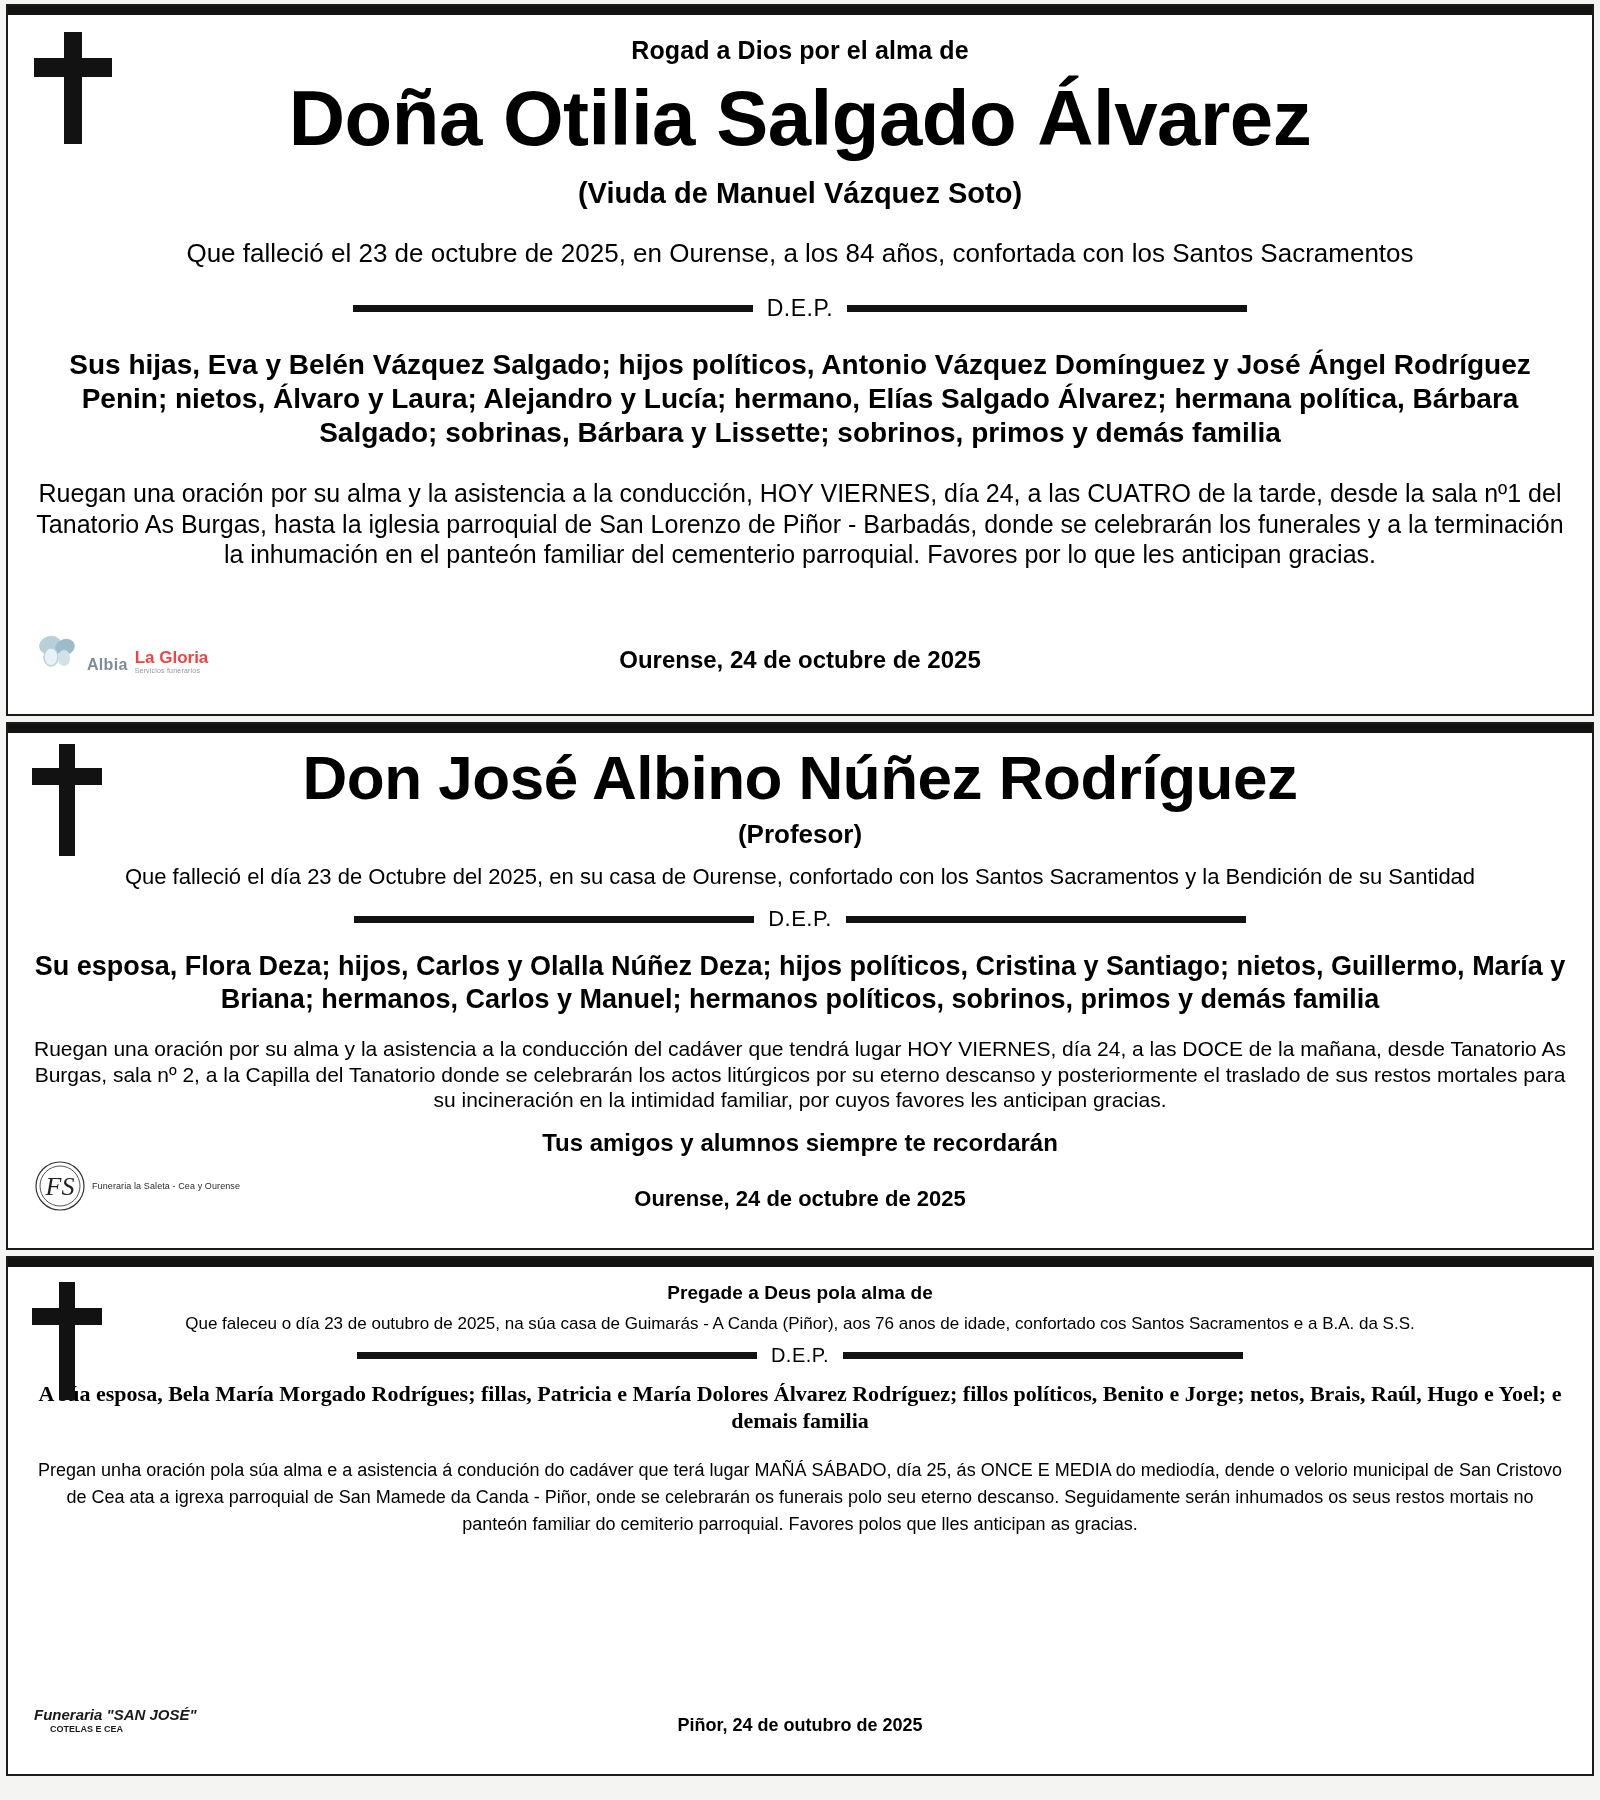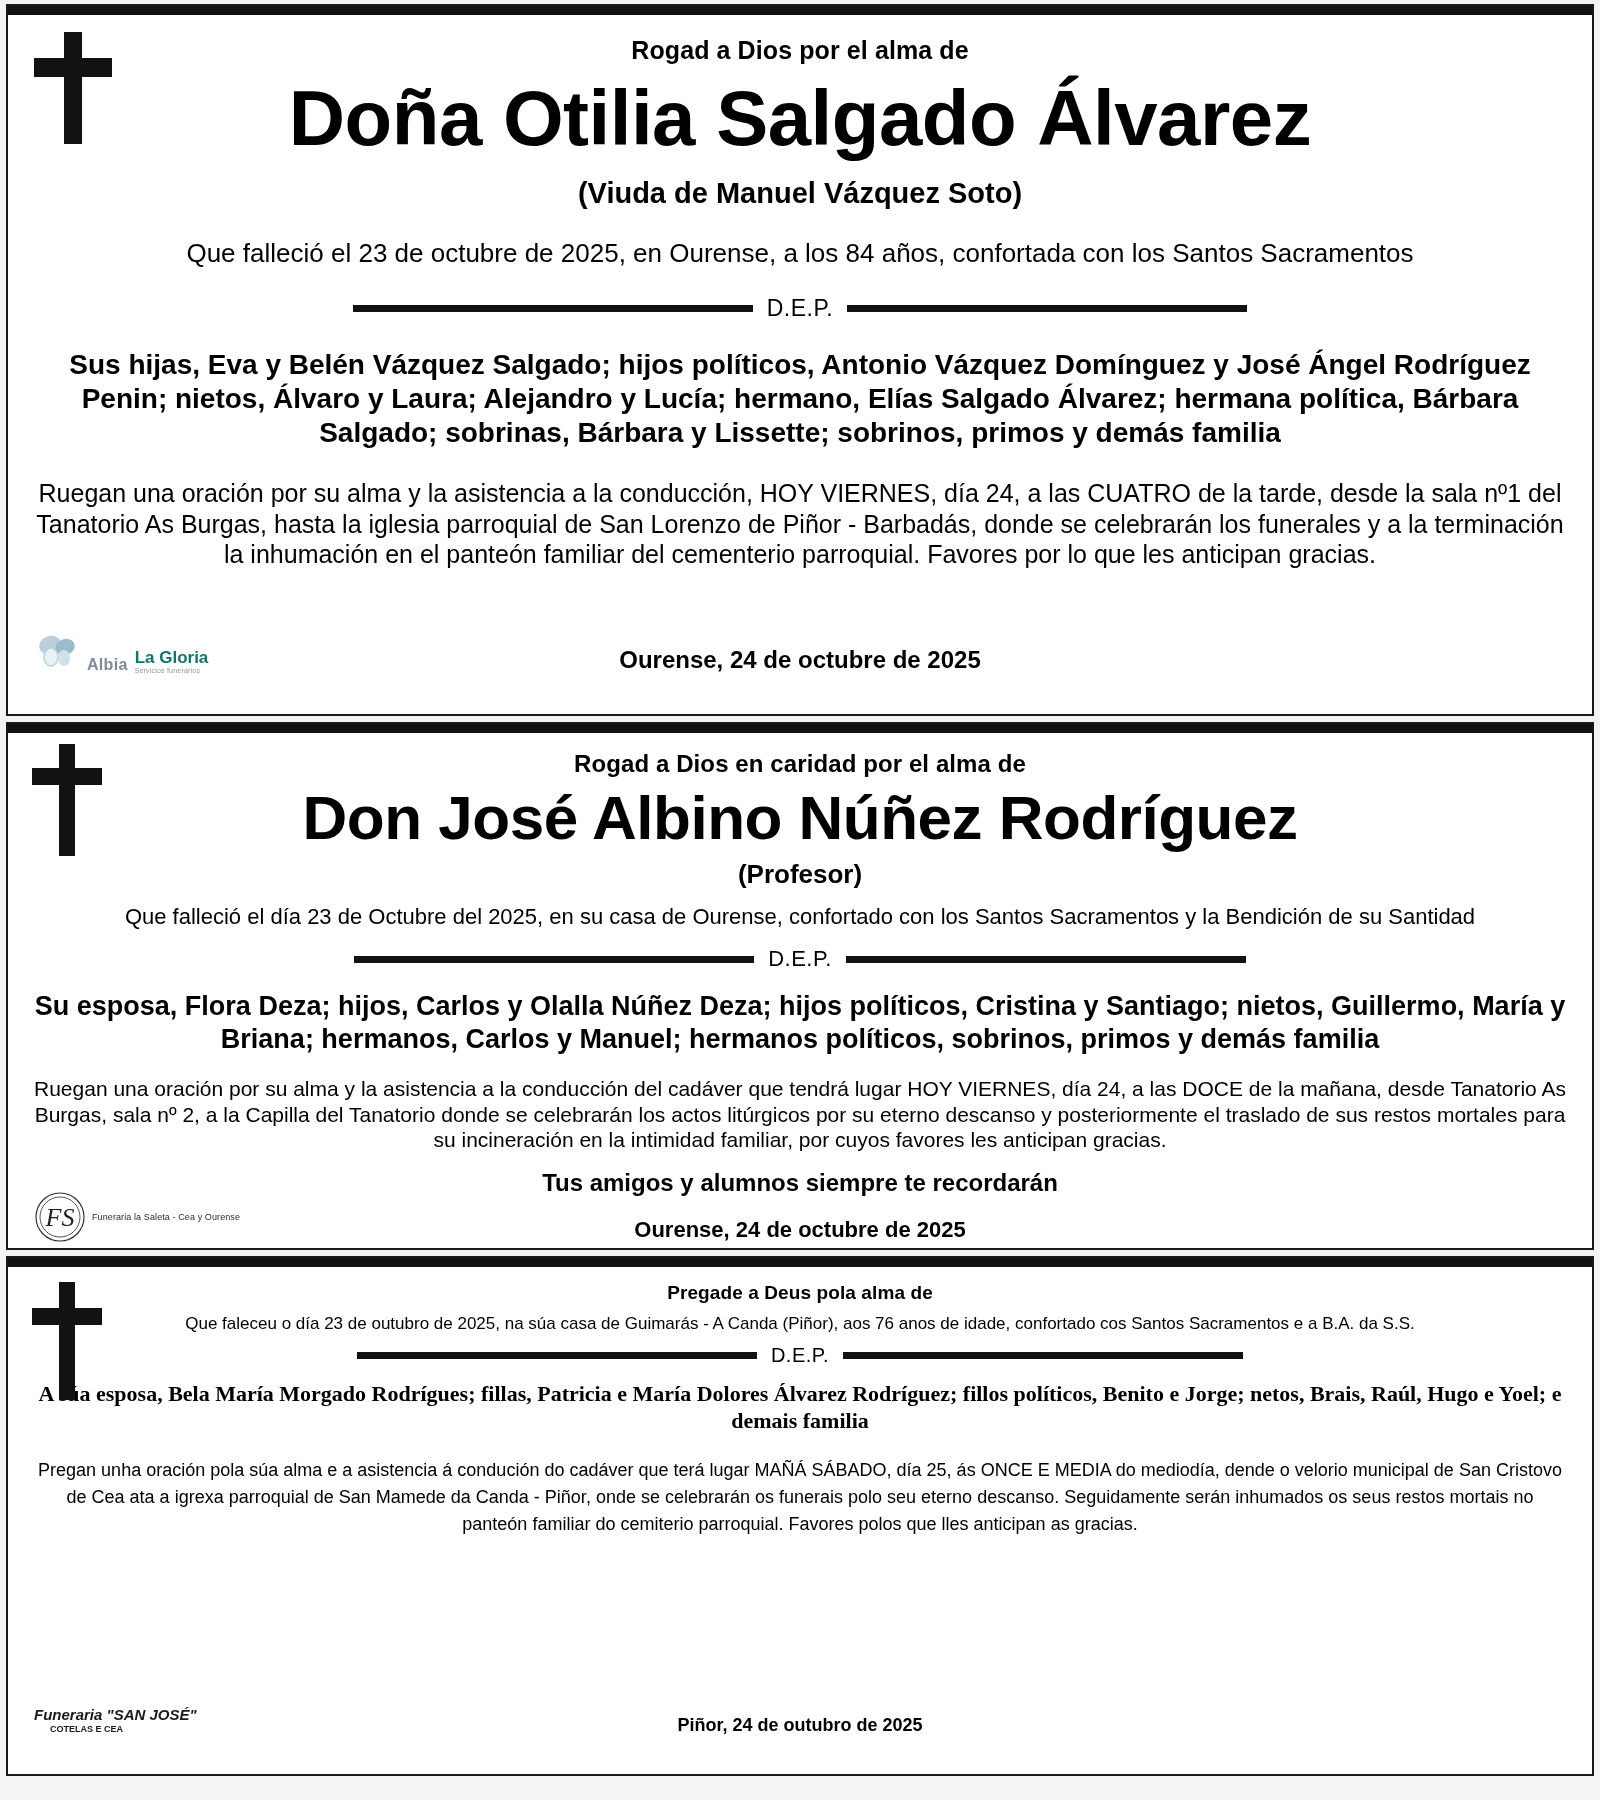--- a/index.html
+++ b/index.html
@@ -174,21 +174,21 @@
   #notice-3 .footer-row { margin-bottom: 14px; }
   #notice-3 .place-date { font-size: 18px; }
 
   
   .logo-albia { display: flex; align-items: flex-end; gap: 7px; }
   .logo-albia .mark { display: block; }
   .logo-albia .albia-word {
     font-size: 16px; font-weight: 700; color: #7e8c99; letter-spacing: .3px;
   }
   .logo-albia .gloria-block { display: flex; flex-direction: column; line-height: 1.05; }
-  .logo-albia .gloria-title { font-size: 17px; font-weight: 700; color: #0f766e; }
+  .logo-albia .gloria-title { font-size: 17px; font-weight: 700; color: #ef4444; }
   .logo-albia .gloria-sub { font-size: 7px; color: #8c98a3; letter-spacing: .2px; }
 
   .logo-saleta { display: flex; align-items: center; gap: 6px; }
   .logo-saleta .saleta-text { font-size: 9px; color: #2b2b2b; letter-spacing: .1px; }
 
   .logo-sanjose { display: flex; flex-direction: column; line-height: 1.3; }
   .logo-sanjose .sj-title { font-size: 15px; font-style: italic; font-weight: 700; color: #1a1a1a; }
   .logo-sanjose .sj-sub { font-size: 9px; font-weight: 700; color: #1a1a1a; padding-left: 16px; }
 </style>
 </head>
@@ -245,21 +245,20 @@
   <div class="notice" id="notice-2">
     <div class="notice-inner">
 
       <div class="cross">
         <svg width="70" height="112" viewBox="0 0 70 112" aria-hidden="true">
           <rect x="27" y="0" width="16" height="112" fill="#121212"></rect>
           <rect x="0" y="24" width="70" height="17" fill="#121212"></rect>
         </svg>
       </div>
 
-      <div class="rogad">Rogad a Dios en caridad por el alma de</div>
       <div class="bigname">Don José Albino Núñez Rodríguez</div>
       <div class="subname">(Profesor)</div>
       <div class="died">Que falleció el día 23 de Octubre del 2025, en su casa de Ourense, confortado con los Santos Sacramentos y la Bendición de su Santidad</div>
 
       <div class="dep-row">
         <span class="bar"></span>
         <span class="dep-text">D.E.P.</span>
         <span class="bar"></span>
       </div>
 

